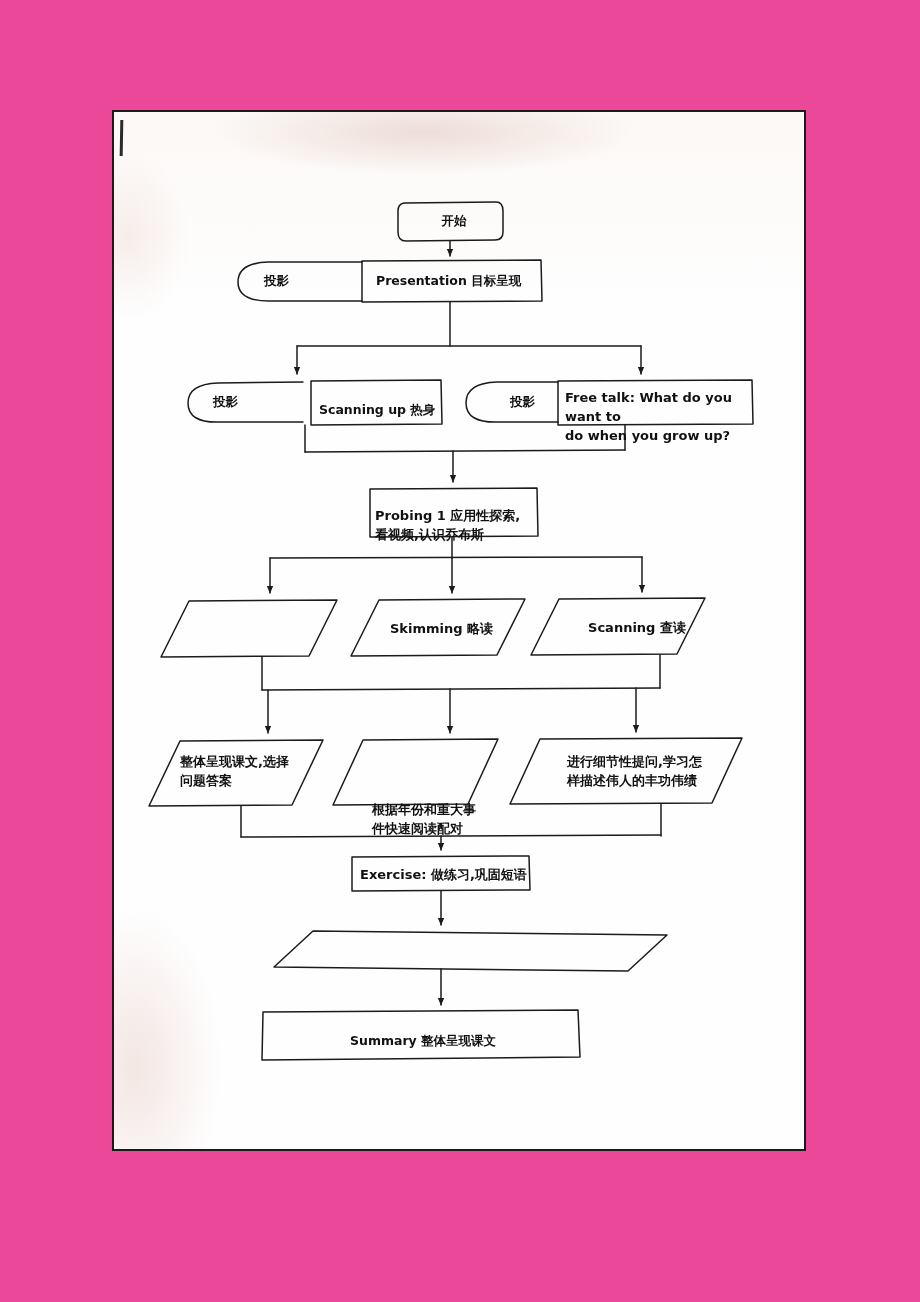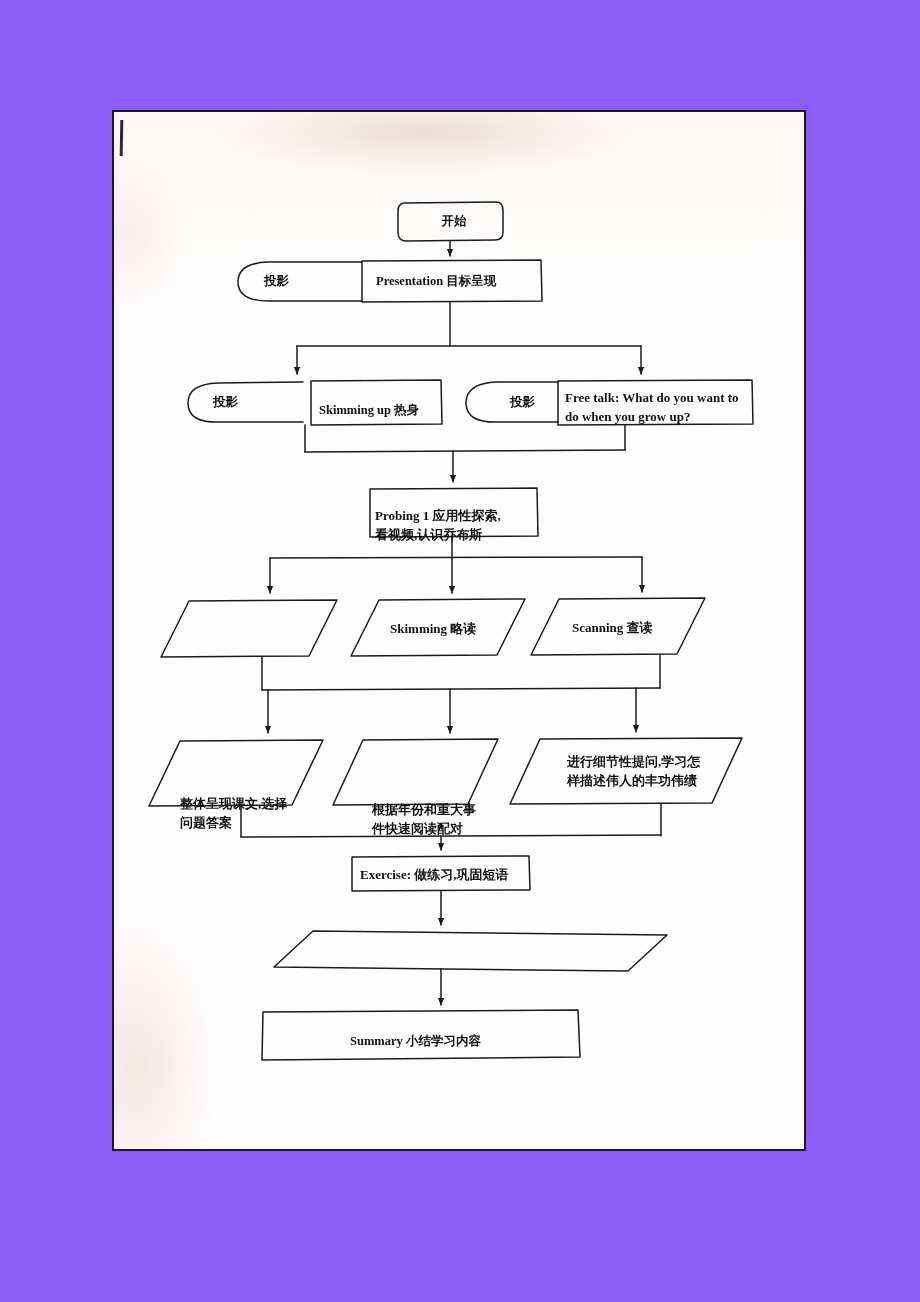--- a/index.html
+++ b/index.html
@@ -13,22 +13,21 @@
     height: 1302px;
     position: relative;
     font-family: "DejaVu Sans", "Liberation Sans", sans-serif;
     overflow: hidden;
   }
   #page {
     position: absolute;
     left: 0; top: 0;
     width: 920px;
     height: 1302px;
-    background: #8b5cf6;
-    font-family: Liberation Serif, serif;
+    background: #ec4899;
   }
   
   #scan-frame {
     position: absolute;
     left: 112px;
     top: 110px;
     width: 694px;
     height: 1041px;
     border: 2px solid #1a1a1a;
     background: #fefefe;
@@ -201,48 +200,48 @@
   </svg>
 
   <div class="node-label lbl-md" style="left:424px; top:212px; width:60px; text-align:center;">开始</div>
 
   <div class="node-label lbl-md" style="left:264px; top:272px; width:60px; text-align:left;">投影</div>
 
   <div class="node-label lbl-md" style="left:376px; top:272px; width:160px; text-align:left;">Presentation    目标呈现</div>
 
   <div class="node-label lbl-md" style="left:213px; top:393px; width:60px; text-align:left;">投影</div>
 
-  <div class="node-label lbl-md" style="left:319px; top:401px; width:120px; text-align:left;">Skimming up    热身</div>
+  <div class="node-label lbl-md" style="left:319px; top:401px; width:120px; text-align:left;">Scanning up    热身</div>
 
   <div class="node-label lbl-md" style="left:510px; top:393px; width:50px; text-align:left;">投影</div>
 
   <div class="node-label lbl-sm" style="left:565px; top:389px; width:190px; text-align:left;">Free talk: What do you want to
 do when you grow up?</div>
 
   <div class="node-label lbl-sm" style="left:375px; top:507px; width:165px; text-align:left;">Probing 1  应用性探索,
 看视频,认识乔布斯</div>
 
 
   <div class="node-label lbl-sm" style="left:390px; top:620px; width:130px; text-align:left;">Skimming  略读</div>
 
-  <div class="node-label lbl-sm" style="left:572px; top:619px; width:130px; text-align:left;">Scanning  查读</div>
-
-  <div class="node-label lbl-sm" style="left:180px; top:753px; width:145px; text-align:left;margin-top:42px;">整体呈现课文,选择
+  <div class="node-label lbl-sm" style="left:572px; top:619px; width:130px; text-align:center;">Scanning  查读</div>
+
+  <div class="node-label lbl-sm" style="left:180px; top:753px; width:145px; text-align:left;">整体呈现课文,选择
 问题答案</div>
 
   <div class="node-label lbl-sm" style="left:372px; top:753px; width:120px; text-align:left;margin-top:48px;">根据年份和重大事
 件快速阅读配对</div>
 
   <div class="node-label lbl-sm" style="left:567px; top:753px; width:165px; text-align:left;">进行细节性提问,学习怎
 样描述伟人的丰功伟绩</div>
 
   <div class="node-label lbl-sm" style="left:360px; top:866px; width:170px; text-align:left;">Exercise: 做练习,巩固短语</div>
 
 
-  <div class="node-label lbl-md" style="left:350px; top:1032px; width:200px; text-align:left;">Summary  小结学习内容</div>
+  <div class="node-label lbl-md" style="left:350px; top:1032px; width:200px; text-align:left;">Summary  整体呈现课文</div>
 
   <div class="hit" style="left:398px; top:202px; width:105px; height:39px;"></div>
   <div class="hit" style="left:238px; top:260px; width:124px; height:42px;"></div>
   <div class="hit" style="left:362px; top:260px; width:180px; height:42px;"></div>
   <div class="hit" style="left:188px; top:382px; width:115px; height:41px;"></div>
   <div class="hit" style="left:311px; top:380px; width:131px; height:45px;"></div>
   <div class="hit" style="left:466px; top:382px; width:92px; height:41px;"></div>
   <div class="hit" style="left:558px; top:380px; width:195px; height:45px;"></div>
   <div class="hit" style="left:370px; top:488px; width:168px; height:49px;"></div>
   <div class="hit" style="left:161px; top:600px; width:176px; height:57px;"></div>

